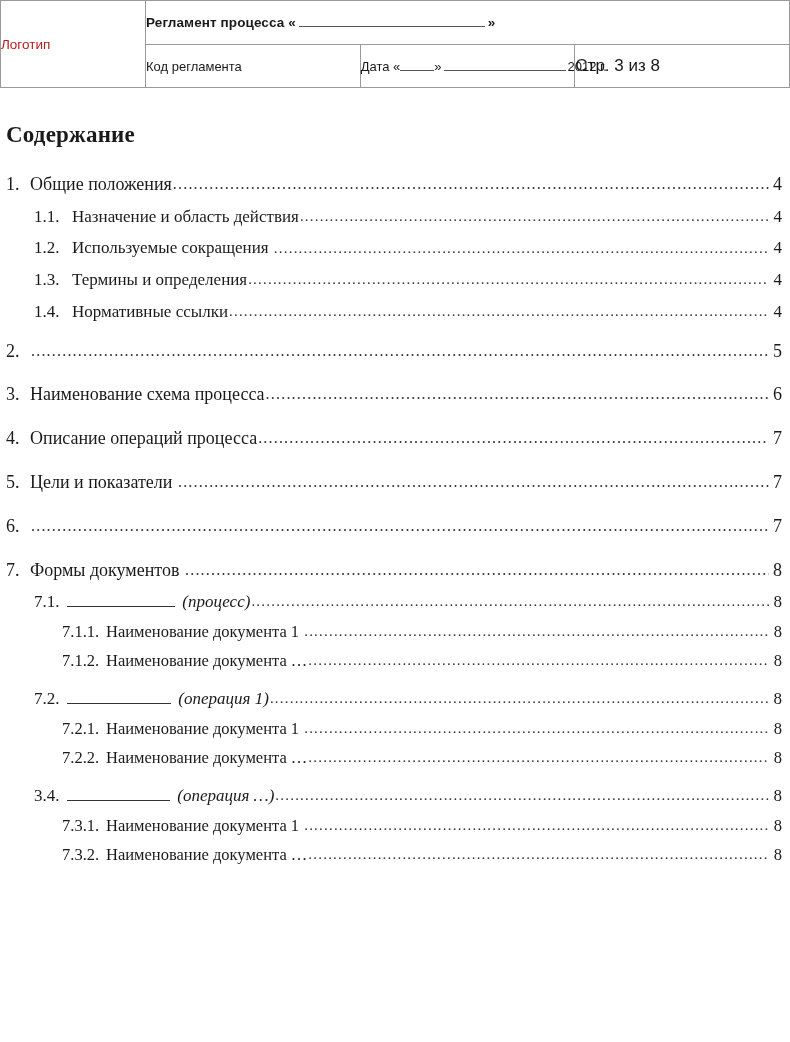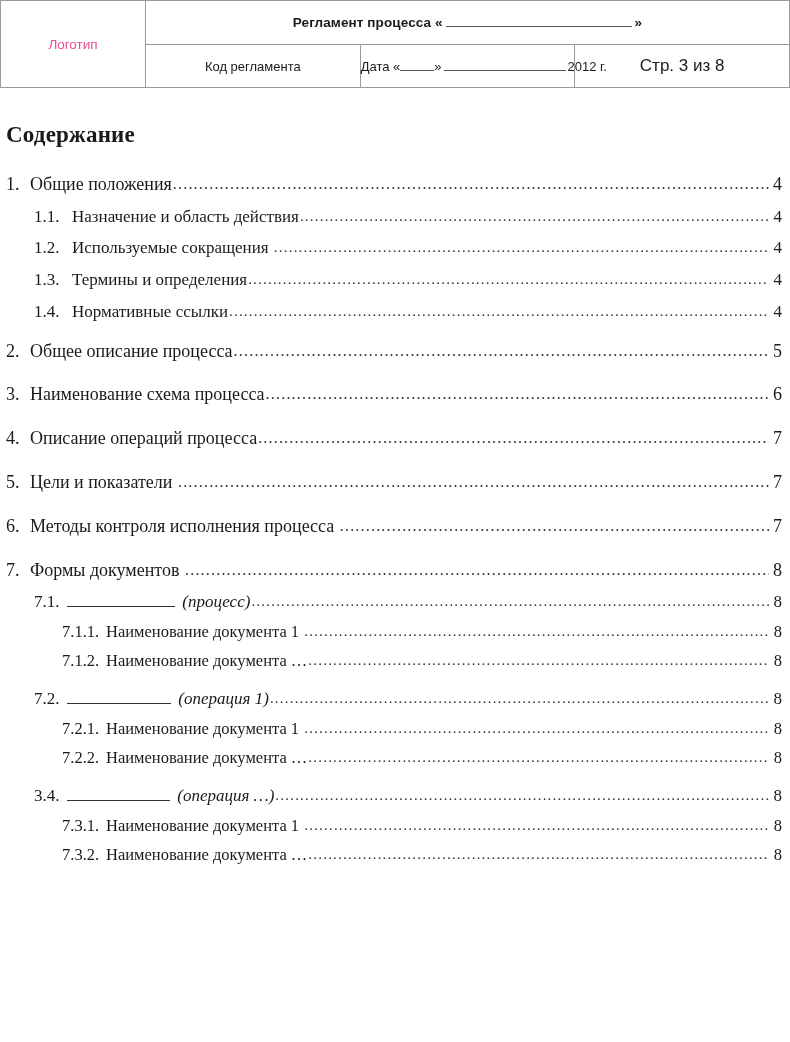--- a/index.html
+++ b/index.html
@@ -25,29 +25,28 @@
 
   
   .header-table {
     border-collapse: collapse;
     width: 790px;
     table-layout: fixed;
     font-family: "Liberation Sans", sans-serif;
   }
   .header-table td {
     border: 1px solid #9a9a9a;
-    text-align: center;
     vertical-align: middle;
     padding: 0;
   }
   .hdr-logo {
     width: 144px;
     height: 85px;
     font-size: 13.5px;
-    color: #ec4899;
+    color: #b91c1c;
   }
   .hdr-title {
     height: 43px;
     font-size: 13.5px;
     font-weight: bold;
     color: #1a1a1a;
     letter-spacing: 0.1px;
   }
   .hdr-title .fillline {
     display: inline-block;
@@ -141,21 +140,21 @@
 
   
   .lvl1 { margin-top: 0; font-size: 18px; }
   .lvl1 .num { width: 24px; }
   .gap-l1 { height: 24px; }
   .gap-l2 { height: 13px; }
   .gap-l3 { height: 11px; }
   .gap-sec { height: 20px; }
 
   
-  .lvl2 { font-size: 17px; padding-left: 28px; }
+  .lvl2 { font-size: 17px; padding-left: 28px; align-items: center; }
   .lvl2 .num { width: 38px; }
 
   
   .lvl2f { font-size: 17px; padding-left: 28px; }
   .lvl2f .num { width: 33px; }
   .lvl2f .fill {
     display: inline-block;
     width: 148px;
     border-bottom: 1.3px solid #333;
     height: 12px;
@@ -242,21 +241,20 @@
       <div class="toc-row lvl2 sub">
         <span class="num">1.4.</span>
         <span class="label">Нормативные ссылки</span>
         <span class="dots">...............................................................................................................................................</span>
         <span class="pg">4</span>
       </div>
       <div class="gap-sec"></div>
 
       <div class="toc-row lvl1">
         <span class="num">2.</span>
-        <span class="label">Общее описание процесса</span>
         <span class="dots">...............................................................................................................................................</span>
         <span class="pg">5</span>
       </div>
       <div class="gap-l1"></div>
 
       <div class="toc-row lvl1">
         <span class="num">3.</span>
         <span class="label">Наименование схема процесса</span>
         <span class="dots">...............................................................................................................................................</span>
         <span class="pg">6</span>
@@ -274,21 +272,20 @@
       <div class="toc-row lvl1">
         <span class="num">5.</span>
         <span class="label">Цели и показатели </span>
         <span class="dots">...............................................................................................................................................</span>
         <span class="pg">7</span>
       </div>
       <div class="gap-l1"></div>
 
       <div class="toc-row lvl1">
         <span class="num">6.</span>
-        <span class="label">Методы контроля исполнения процесса </span>
         <span class="dots">...............................................................................................................................................</span>
         <span class="pg">7</span>
       </div>
       <div class="gap-l1"></div>
 
       <div class="toc-row lvl1">
         <span class="num">7.</span>
         <span class="label">Формы документов </span>
         <span class="dots">...............................................................................................................................................</span>
         <span class="pg">8</span>

